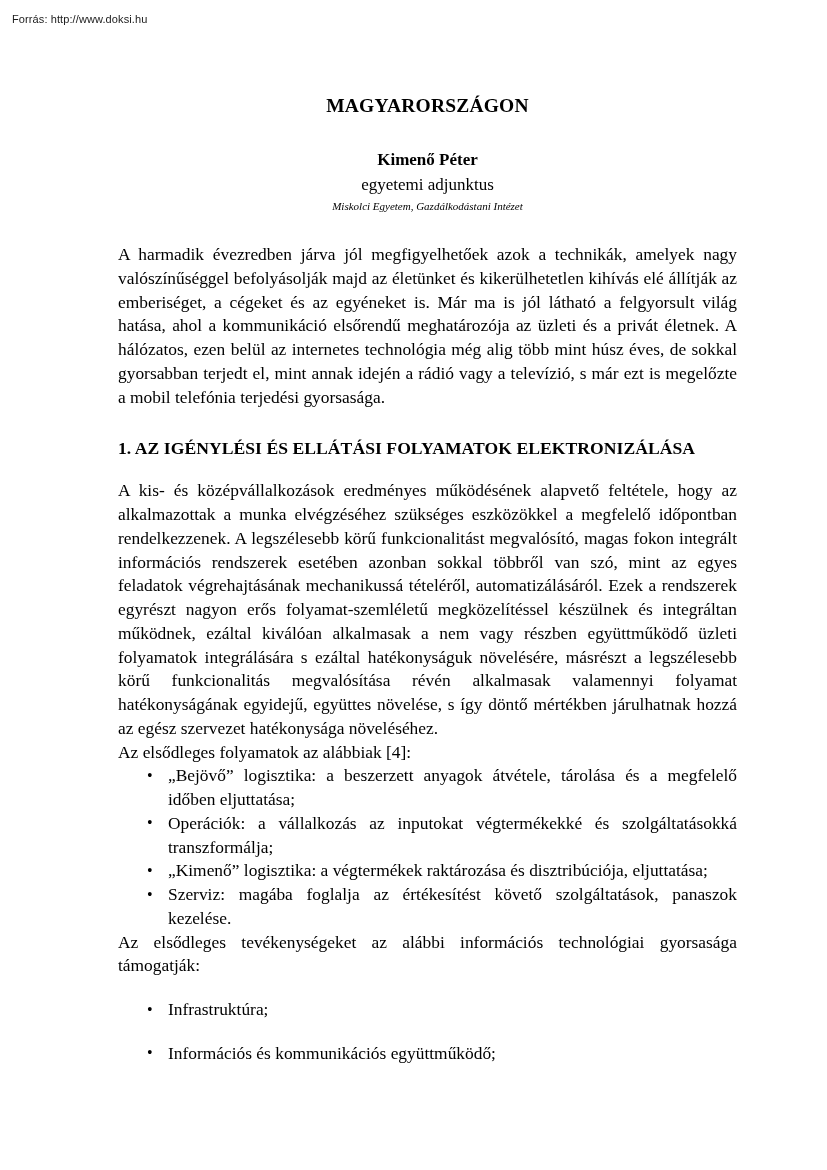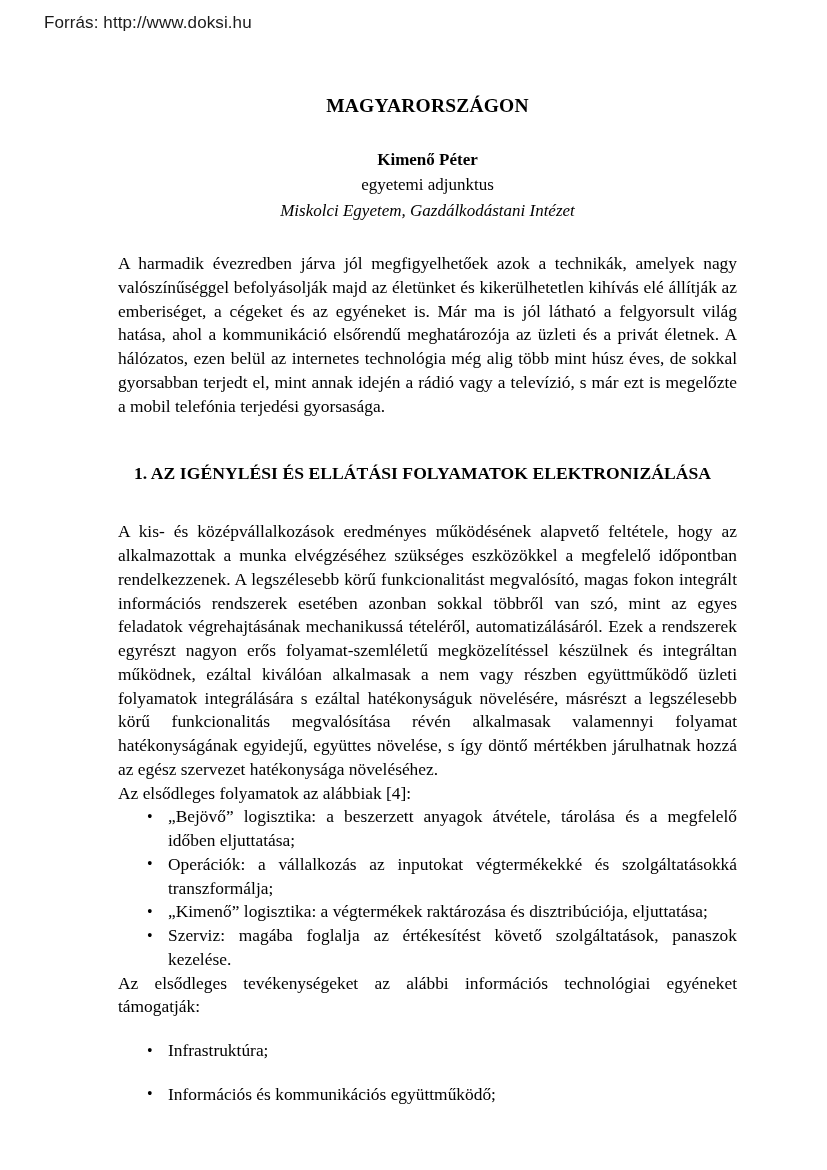--- a/index.html
+++ b/index.html
@@ -15,25 +15,24 @@
     color: #000000;
     overflow: hidden;
   }
 
   
   .source-header {
     position: absolute;
     top: 13px;
     left: 12px;
     font-family: "Liberation Sans", "DejaVu Sans", sans-serif;
-    font-size: 17px;
+    font-size: 11px;
     color: #1a1a1a;
     letter-spacing: 0.1px;
     white-space: nowrap;
-    margin-left: 32px;
   }
 
   
   .page {
     position: absolute;
     top: 0;
     left: 118px;
     width: 619px;
   }
 
@@ -61,21 +60,21 @@
     font-size: 17px;
     font-weight: bold;
     line-height: 1.5;
   }
   .author-role {
     font-size: 17px;
     font-weight: normal;
     line-height: 1.5;
   }
   .author-affiliation {
-    font-size: 17px;
+    font-size: 11px;
     font-style: italic;
     line-height: 1.5;
   }
 
   
   .body-text {
     margin-top: 29px;
   }
   p.para {
     margin: 0;
@@ -83,21 +82,21 @@
     line-height: 1.365;
     text-align: justify;
     text-justify: inter-word;
     hyphens: none;
   }
 
   
   h2.section-heading {
     font-size: 17.6px;
     font-weight: bold;
-    margin: 16px;
+    margin: 0;
     padding-top: 28px;
     padding-bottom: 19px;
     line-height: 1.3;
     text-align: left;
     letter-spacing: 0.05px;
   }
 
   
   ul.bullets {
     list-style: none;
@@ -155,21 +154,21 @@
 
     <p class="para">Az elsődleges folyamatok az alábbiak [4]:</p>
 
     <ul class="bullets">
       <li>„Bejövő” logisztika: a beszerzett anyagok átvétele, tárolása és a megfelelő időben eljuttatása;</li>
       <li>Operációk: a vállalkozás az inputokat végtermékekké és szolgáltatásokká transzformálja;</li>
       <li>„Kimenő” logisztika: a végtermékek raktározása és disztribúciója, eljuttatása;</li>
       <li>Szerviz: magába foglalja az értékesítést követő szolgáltatások, panaszok kezelése.</li>
     </ul>
 
-    <p class="para">Az elsődleges tevékenységeket az alábbi információs technológiai egyéneket támogatják:</p>
+    <p class="para">Az elsődleges tevékenységeket az alábbi információs technológiai gyorsasága támogatják:</p>
 
     <ul class="bullets tight">
       <li>Infrastruktúra;</li>
       <li>Információs és kommunikációs együttműködő;</li>
     </ul>
 
   </div>
 </div>
 
 </body></html>

